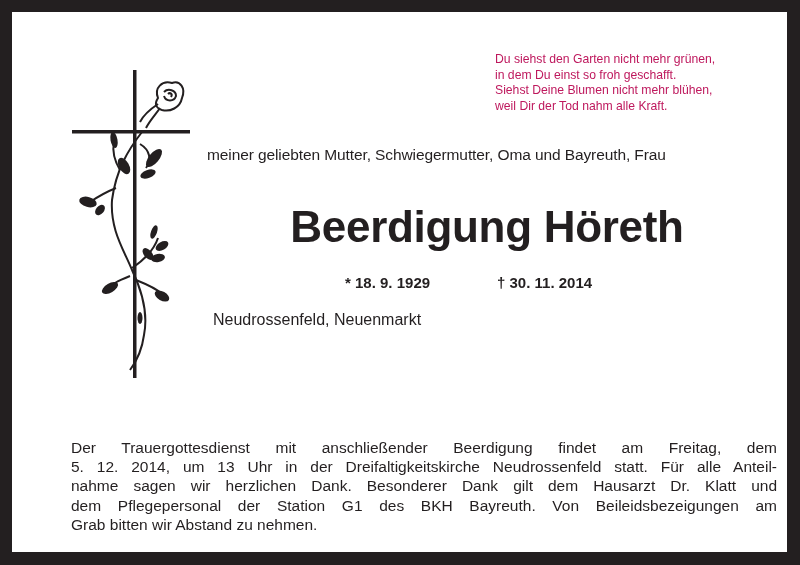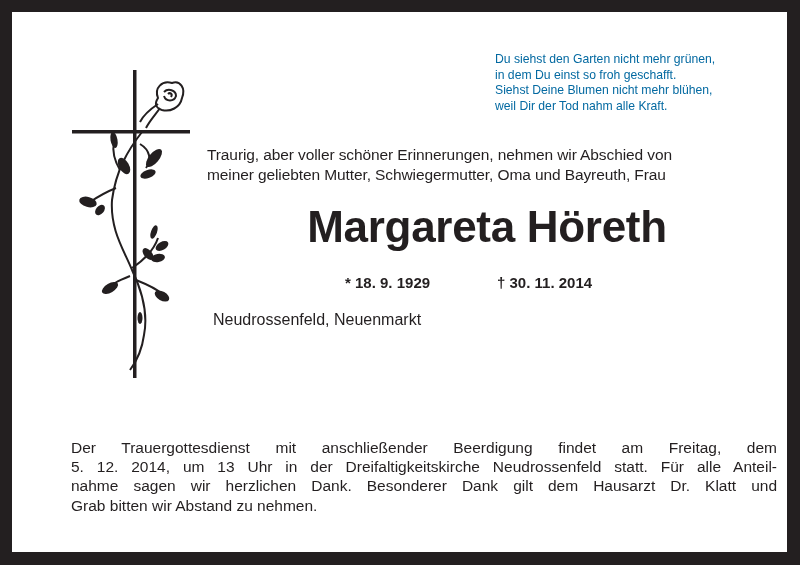--- a/index.html
+++ b/index.html
@@ -1,19 +1,19 @@
 <!DOCTYPE html>
 <html><head>
 <meta charset="utf-8">
 <style>
   html, body { margin:0; padding:0; }
   body { width:800px; height:565px; background:#231f20; position:relative; overflow:hidden; font-family:"Liberation Sans", sans-serif; color:#231f20; }
   .page { position:absolute; left:12px; top:12px; width:775px; height:540px; background:#ffffff; }
   .abs { position:absolute; }
-  .poem { left:483px; top:40px; font-size:12.2px; line-height:15.5px; color:#0369a1; }
+  .poem { left:483px; top:40px; font-size:12.2px; line-height:15.5px; color:#be185d; }
   .poem div { white-space:nowrap; }
   .intro { left:195px; top:133px; font-size:15.5px; line-height:19.5px; white-space:nowrap; letter-spacing:-0.1px; }
   .name { left:255px; top:190px; width:440px; text-align:center; font-size:44px; font-weight:bold; line-height:50px; letter-spacing:-0.3px; }
   .birthname { left:255px; top:243px; width:440px; text-align:center; font-size:15px; font-weight:bold; line-height:18px; }
   .dates { left:333px; top:262px; font-size:15px; font-weight:bold; line-height:18px; white-space:nowrap; }
   .dates span { display:inline-block; }
   .place { left:201px; top:299px; font-size:16px; line-height:18px; white-space:nowrap; }
   .mourners { left:500px; top:337px; font-size:15px; line-height:17.5px; white-space:nowrap; }
   .mourners .b { font-weight:bold; }
   .service { left:59px; top:426px; width:706px; font-size:15.5px; line-height:19.2px; text-align:justify; }
@@ -67,33 +67,33 @@
   </svg>
 
   <div class="abs poem">
     <div>Du siehst den Garten nicht mehr grünen,</div>
     <div>in dem Du einst so froh geschafft.</div>
     <div>Siehst Deine Blumen nicht mehr blühen,</div>
     <div>weil Dir der Tod nahm alle Kraft.</div>
   </div>
 
   <div class="abs intro">
-    <div>Traurig, aber voller schöner Erinnerungen, nehmen wir Abschied von</div>
     <div>meiner geliebten Mutter, Schwiegermutter, Oma und Bayreuth, Frau</div>
   </div>
 
-  <div class="abs name">Margareta Höreth</div>
+  <div class="abs name">Beerdigung Höreth</div>
 
   <div class="abs dates">
     <span style="width:152px;">* 18. 9. 1929</span><span>† 30. 11. 2014</span>
   </div>
 
   <div class="abs place">Neudrossenfeld, Neuenmarkt</div>
 
 
   <div class="abs service">
     <div>Der Trauergottesdienst mit anschließender Beerdigung findet am Freitag, dem</div>
     <div>5. 12. 2014, um 13 Uhr in der Dreifaltigkeitskirche Neudrossenfeld statt. Für alle Anteil-</div>
     <div>nahme sagen wir herzlichen Dank. Besonderer Dank gilt dem Hausarzt Dr. Klatt und</div>
+    <div>dem Pflegepersonal der Station G1 des BKH Bayreuth. Von Beileidsbezeigungen am</div>
     <div class="last">Grab bitten wir Abstand zu nehmen.</div>
   </div>
 
 </div>
 
 </body></html>

